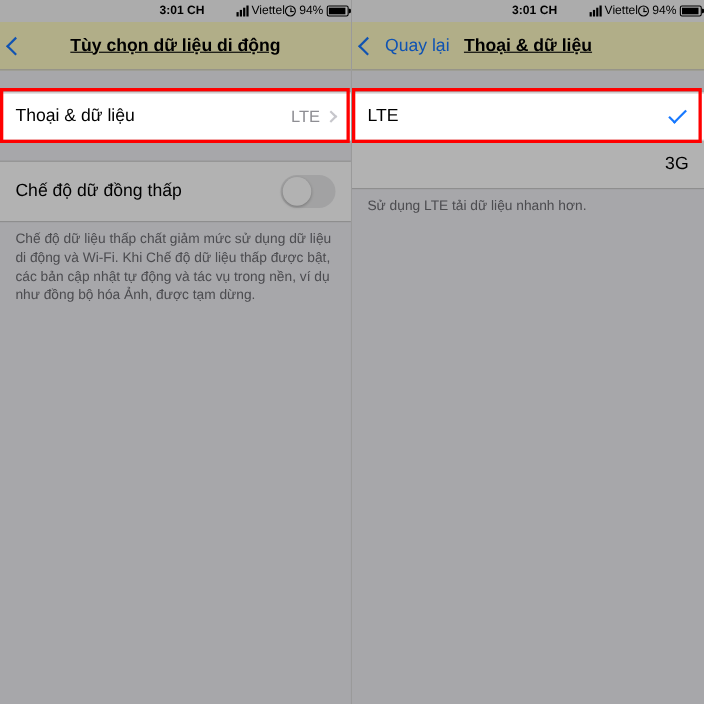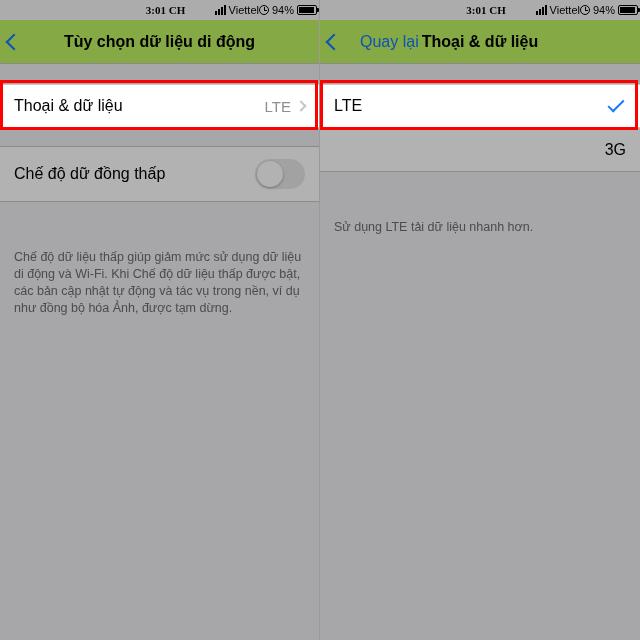--- a/index.html
+++ b/index.html
@@ -38,45 +38,46 @@
       height: 20px;
       background: #f7f7f7;
       font-size: 11px;
       display: flex;
       align-items: center;
       justify-content: flex-end;
       padding: 0 2px;
       color: #000;
     }
     .status .left, .status .right { display:flex; align-items:center; gap:3px; }
-    .status .center { position:absolute; left:12px; right:0; text-align:center; font-weight:600; pointer-events:none;font-family:Liberation Serif, serif; }
+    .status .center { position:absolute; left:12px; right:0; text-align:center; font-weight:600; pointer-events:none; }
     .signal { display:inline-flex; gap:1px; align-items:flex-end; }
     .signal i { width:2px; background:#000; display:inline-block; }
     .signal i:nth-child(1){height:4px;} .signal i:nth-child(2){height:6px;}
     .signal i:nth-child(3){height:8px;} .signal i:nth-child(4){height:10px;}
     .battery { display:inline-flex; align-items:center; gap:2px;}
     .batt-body{ width:20px; height:10px; border:1px solid #000; border-radius:2px; position:relative;}
     .batt-body::after{ content:''; position:absolute; right:-3px; top:2px; width:2px; height:4px; background:#000; border-radius:0 1px 1px 0;}
     .batt-fill{ position:absolute; left:1px; top:1px; bottom:1px; width:85%; background:#000;}
     .alarm-ico { width:10px; height:10px; border:1px solid #000; border-radius:50%; position:relative;}
     .alarm-ico::before, .alarm-ico::after{ content:''; position:absolute; background:#000;}
     .alarm-ico::before{ left:4px; top:1px; width:1px; height:4px;}
     .alarm-ico::after{ left:4px; top:4px; width:3px; height:1px;}
     
     .nav {
       height: 44px;
-      background: #bef264;
+      background: #fef9c3;
       border-bottom: 1px solid #c7c7c7;
       display:flex; align-items:center; justify-content:center;
       position: relative;
+      text-decoration: underline;
     }
     .nav .title { font-size: 16px; font-weight:600; color:#000; }
     .nav .back {
       position:absolute; left:4px; top:0; bottom:0;
-      display:flex; align-items:center; gap:20px;
+      display:flex; align-items:center; gap:10px;
       color:#1778ff; font-size:16px;
       padding:0 4px;
     }
     .chevron-left {
       width:12px; height:12px;
       border-left:2.5px solid #1778ff;
       border-bottom:2.5px solid #1778ff;
       transform: rotate(45deg);
       display:inline-block;
     }
@@ -115,21 +116,20 @@
     }
     .toggle::after{
       content:''; position:absolute; left:2px; top:2px;
       width:26px; height:26px; background:#fff; border-radius:50%;
       box-shadow:0 1px 3px rgba(0,0,0,0.3);
     }
     .footer {
       font-size:12.5px; color:#6d6d72;
       padding: 7px 14px 0 14px;
       line-height:1.35;
-      margin-top:40px;
     }
     
     .hl {
       position:absolute;
       border: 3px solid #ff0000;
       background: transparent;
       z-index: 100;
       pointer-events:none;
     }
   </style>
@@ -176,21 +176,21 @@
           <span class="chevron-right"></span>
         </span>
       </div>
 
       <div class="group-gap"></div>
 
       <div class="cell">
         <span>Chế độ dữ đồng thấp</span>
         <span class="toggle"></span>
       </div>
-      <div class="footer">Chế độ dữ liệu thấp giúp giảm mức sử dụng dữ liệu di động và Wi-Fi. Khi Chế độ dữ liệu thấp được bật, các bản cập nhật tự động và tác vụ trong nền, ví dụ như đồng bộ hóa Ảnh, được tạm dừng.</div>
+      <div class="footer">Chế độ dữ liệu thấp chất giảm mức sử dụng dữ liệu di động và Wi-Fi. Khi Chế độ dữ liệu thấp được bật, các bản cập nhật tự động và tác vụ trong nền, ví dụ như đồng bộ hóa Ảnh, được tạm dừng.</div>
     </div>
   </div>
 
   <div class="phone">
     <div class="status">
       <div class="left">
         <span class="signal">
             <i></i>
             <i></i>
             <i></i>

